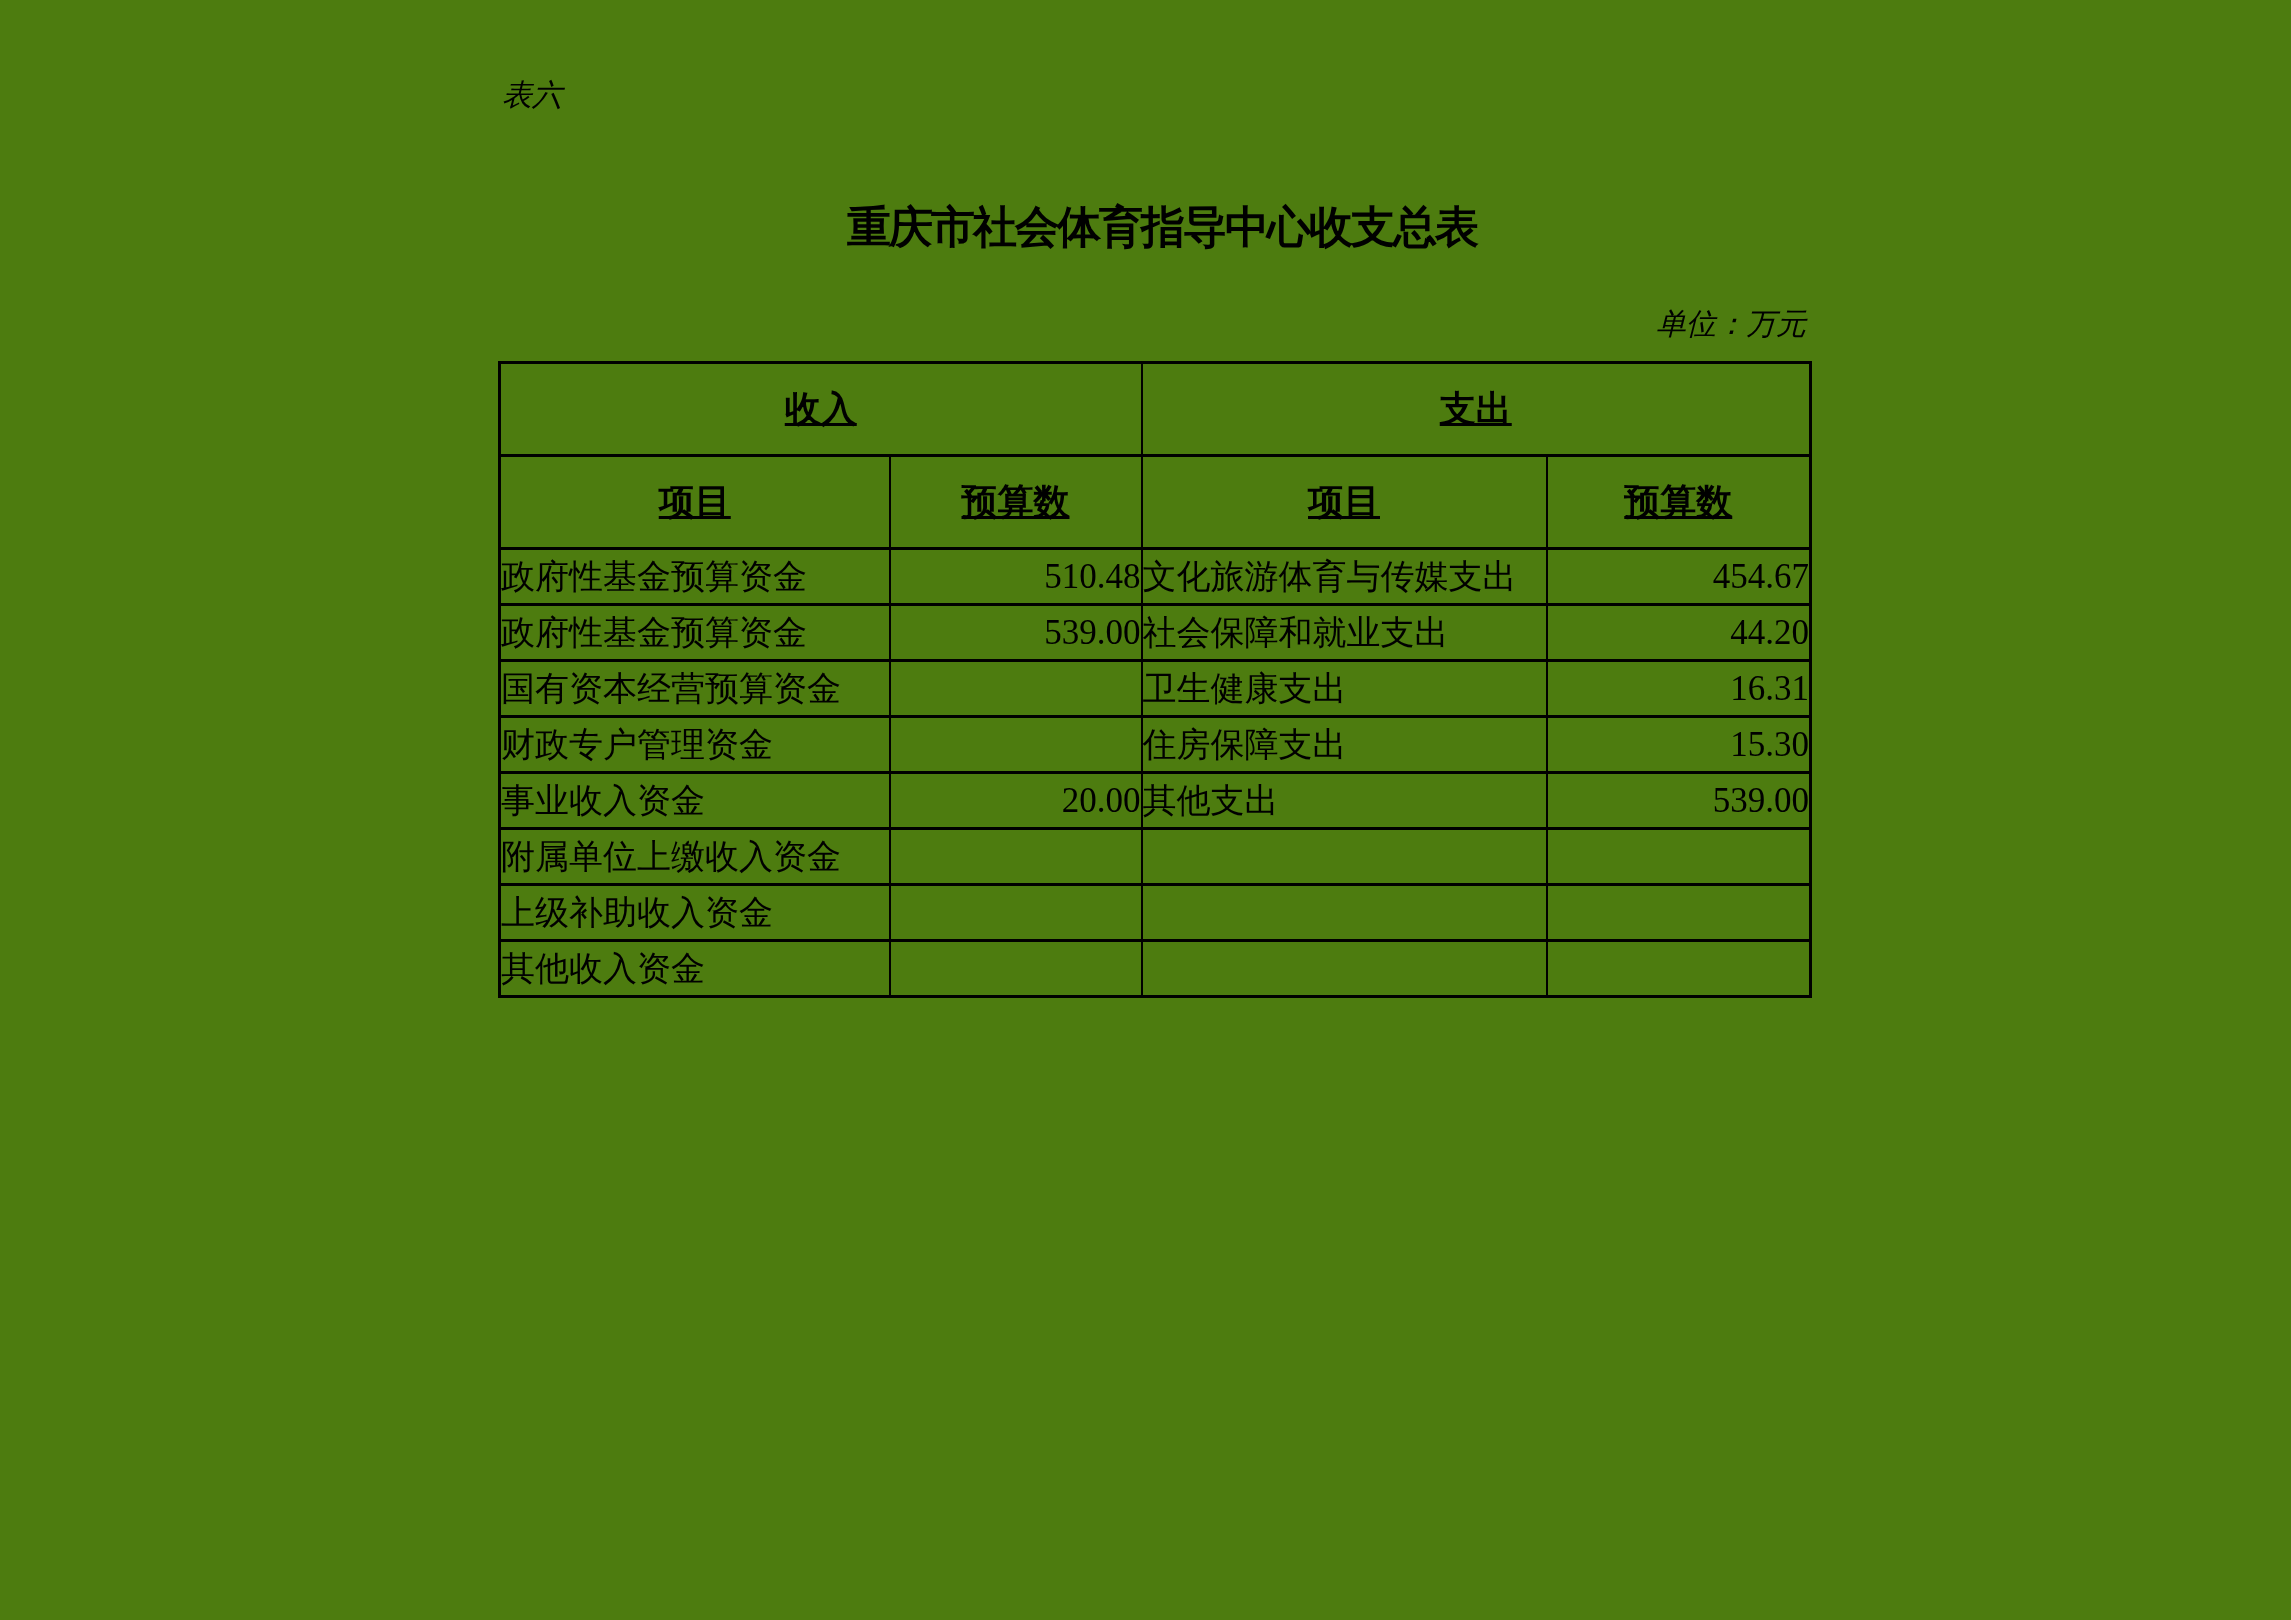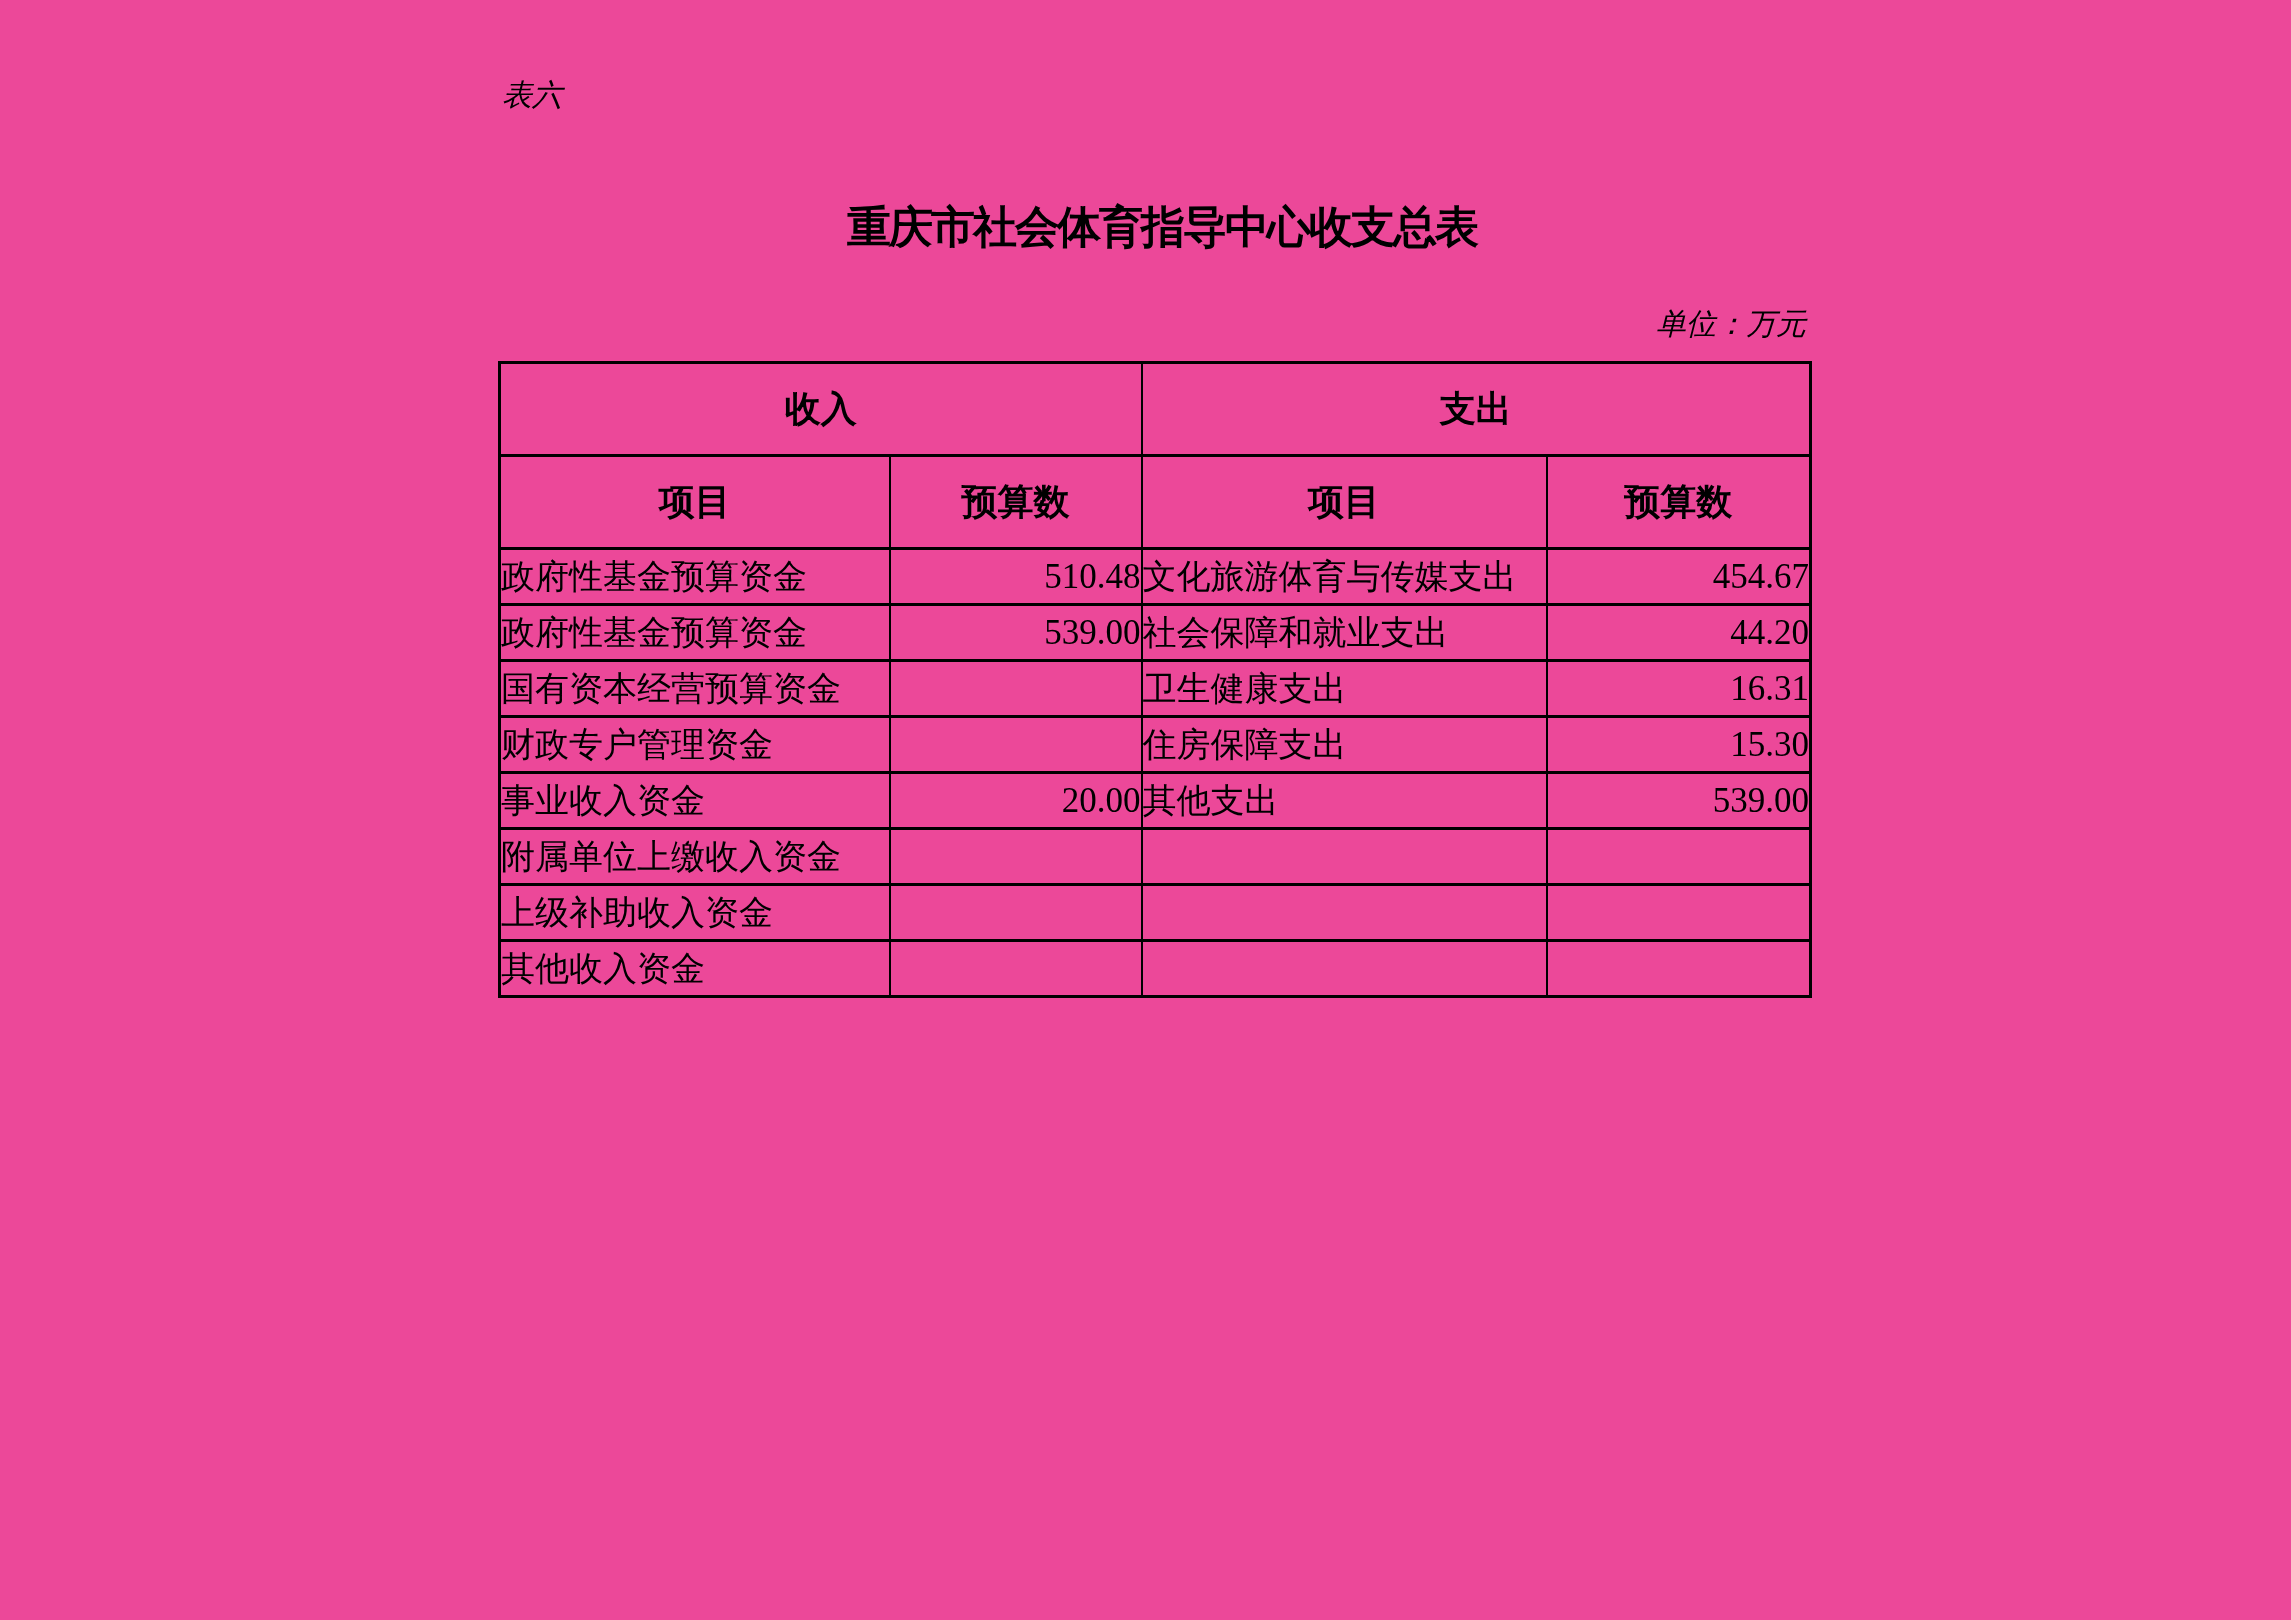--- a/index.html
+++ b/index.html
@@ -4,21 +4,21 @@
 <style>
   html, body {
     margin: 0;
     padding: 0;
     background: #ffffff;
   }
   .page {
     position: relative;
     width: 2292px;
     height: 1620px;
-    background: #ec4899;
+    background: #4d7c0f;
     color: #000000;
     font-family: "Liberation Serif", "DejaVu Serif", serif;
     overflow: hidden;
   }
   .page-label {
     position: absolute;
     left: 502px;
     top: 78px;
     font-size: 30px;
     line-height: 33px;
@@ -68,20 +68,21 @@
   }
   tr.group-header-row { height: 93px; }
   tr.col-header-row   { height: 93px; }
   tr.total-row        { height: 66px; }
   tr.data-row         { height: 56px; }
   .hdr {
     font-family: "Liberation Sans", "DejaVu Sans", sans-serif;
     font-weight: bold;
     font-size: 36px;
     text-align: center;
+    text-decoration: underline;
   }
   .item-cell {
     font-size: 34px;
     text-align: left;
     padding-left: 7.8px;
   }
   .num-cell {
     font-size: 35px;
     text-align: right;
     padding-right: 8.8px;

